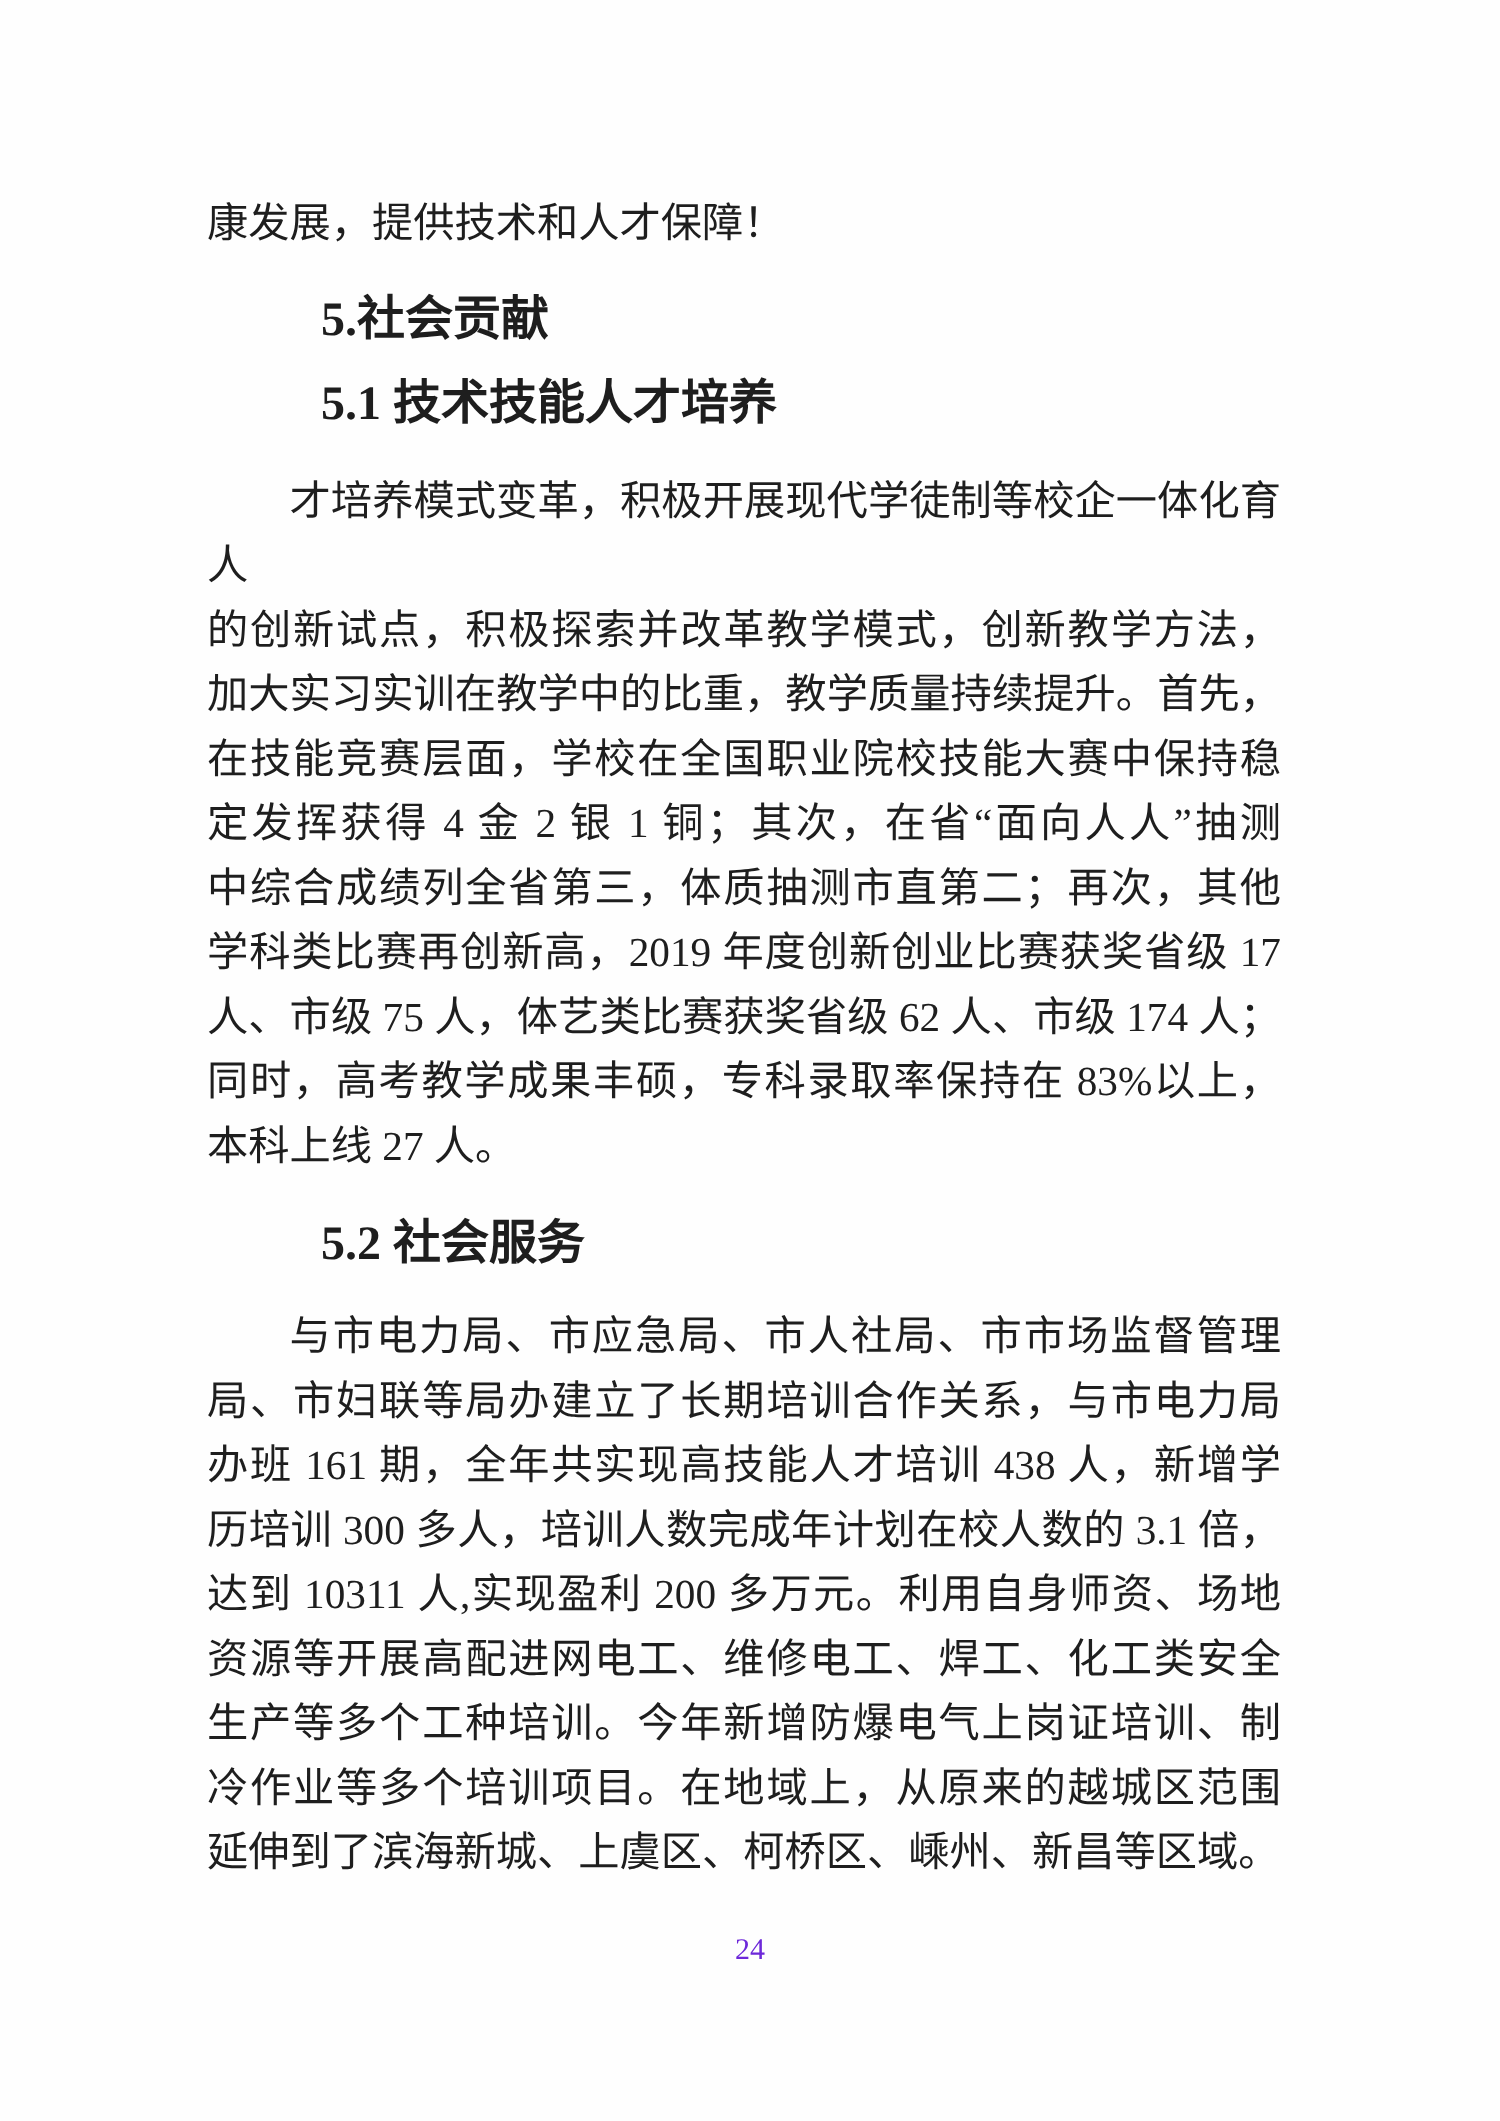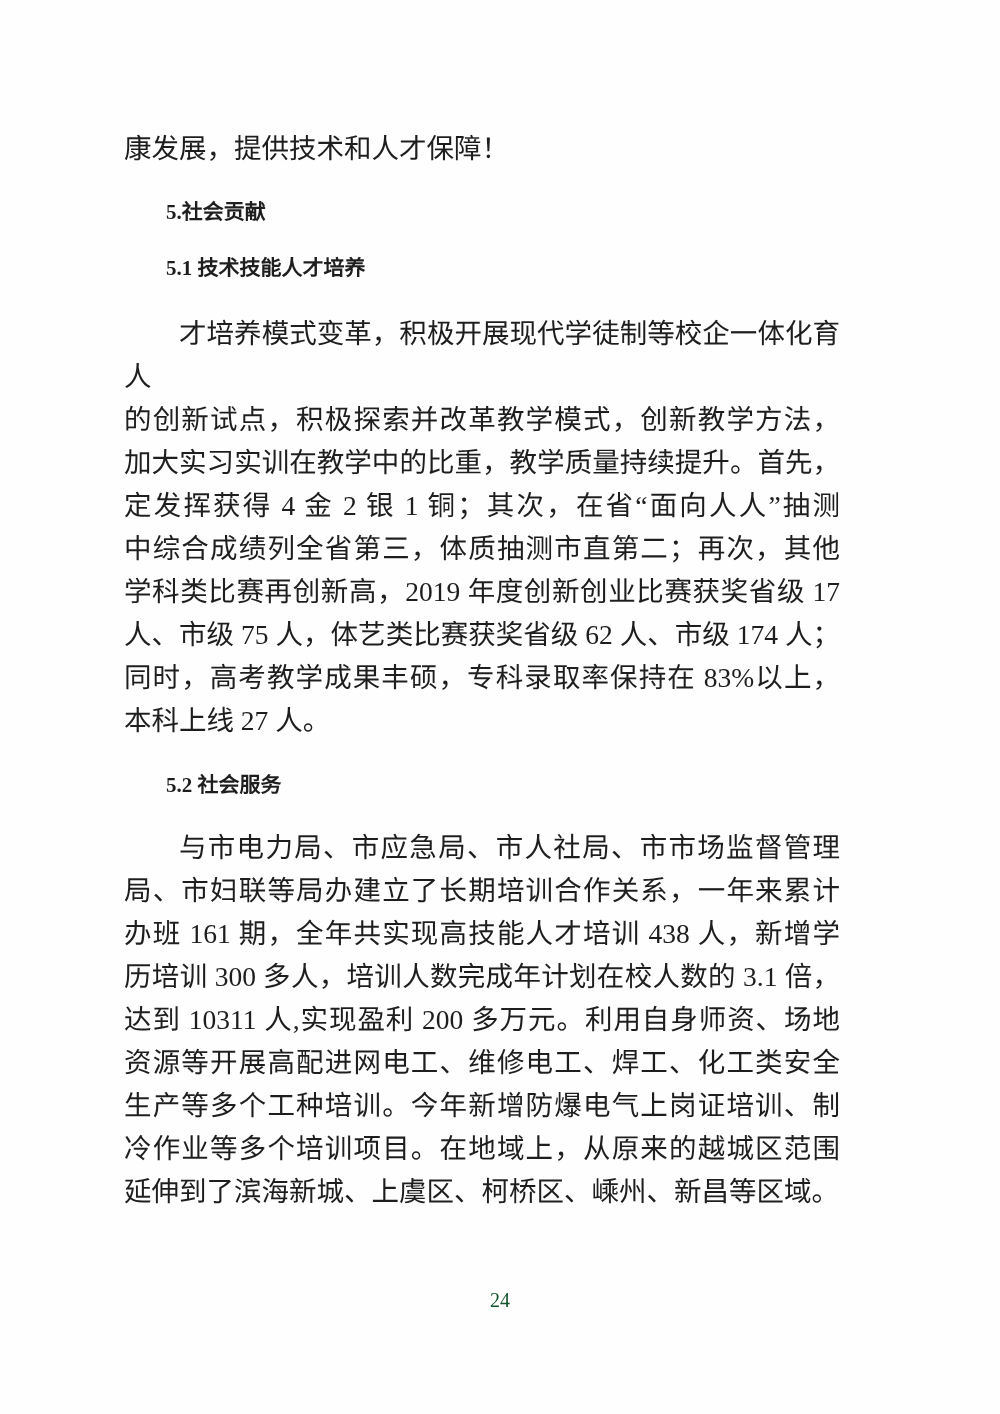--- a/index.html
+++ b/index.html
@@ -11,33 +11,33 @@
     position: relative;
     width: 1000px;
     height: 1414px;
     background: #fefefe;
     overflow: hidden;
     font-family: "Liberation Serif", "DejaVu Serif", serif;
     color: #1e1e1e;
   }
   .content {
     position: absolute;
-    left: 124px;
+    left: 138px;
     top: 127px;
     width: 716px;
     font-size: 27.5px;
     line-height: 43px;
   }
   .continuation {
     margin: 0;
     text-align: left;
   }
   .heading {
-    margin: 0;
-    font-size: 21px;
+    margin: 12px;
+    font-size: 32px;
     font-weight: bold;
     line-height: 43px;
     text-indent: 2em;
     text-align: left;
   }
   .h-section {
     margin-top: 21px;
   }
   .h-sub1 {
     margin-top: 13px;
@@ -63,53 +63,54 @@
     text-indent: 2em;
   }
   .page-number {
     position: absolute;
     left: 0;
     right: 0;
     top: 1288px;
     text-align: center;
     font-size: 20px;
     line-height: 24px;
-    color: #14532d;
+    color: #6d28d9;
     font-family: "Liberation Serif", "DejaVu Serif", serif;
   }
 </style>
 </head>
 <body>
 
 <div class="page">
   <div class="content">
 
     <p class="continuation">康发展，提供技术和人才保障！</p>
 
     <h2 class="heading h-section">5.社会贡献</h2>
 
     <h3 class="heading h-sub1">5.1 技术技能人才培养</h3>
 
     <div class="paragraph indent-first">
         <div class="line">才培养模式变革，积极开展现代学徒制等校企一体化育人</div>
         <div class="line">的创新试点，积极探索并改革教学模式，创新教学方法，</div>
         <div class="line">加大实习实训在教学中的比重，教学质量持续提升。首先，</div>
+        <div class="line">在技能竞赛层面，学校在全国职业院校技能大赛中保持稳</div>
         <div class="line">定发挥获得 4 金 2 银 1 铜；其次，在省“面向人人”抽测</div>
         <div class="line">中综合成绩列全省第三，体质抽测市直第二；再次，其他</div>
         <div class="line">学科类比赛再创新高，2019 年度创新创业比赛获奖省级 17</div>
         <div class="line">人、市级 75 人，体艺类比赛获奖省级 62 人、市级 174 人；</div>
         <div class="line">同时，高考教学成果丰硕，专科录取率保持在 83%以上，</div>
         <div class="line last">本科上线 27 人。</div>
       </div>
 
     <h3 class="heading h-sub2">5.2 社会服务</h3>
 
     <div class="paragraph indent-first">
         <div class="line">与市电力局、市应急局、市人社局、市市场监督管理</div>
-        <div class="line">局、市妇联等局办建立了长期培训合作关系，一年来累计</div>
+        <div class="line">局、市妇联等局办建立了长期培训合作关系，与市电力局</div>
         <div class="line">办班 161 期，全年共实现高技能人才培训 438 人，新增学</div>
         <div class="line">历培训 300 多人，培训人数完成年计划在校人数的 3.1 倍，</div>
         <div class="line">达到 10311 人,实现盈利 200 多万元。利用自身师资、场地</div>
         <div class="line">资源等开展高配进网电工、维修电工、焊工、化工类安全</div>
         <div class="line">生产等多个工种培训。今年新增防爆电气上岗证培训、制</div>
         <div class="line">冷作业等多个培训项目。在地域上，从原来的越城区范围</div>
         <div class="line last">延伸到了滨海新城、上虞区、柯桥区、嵊州、新昌等区域。</div>
       </div>
 
   </div>

